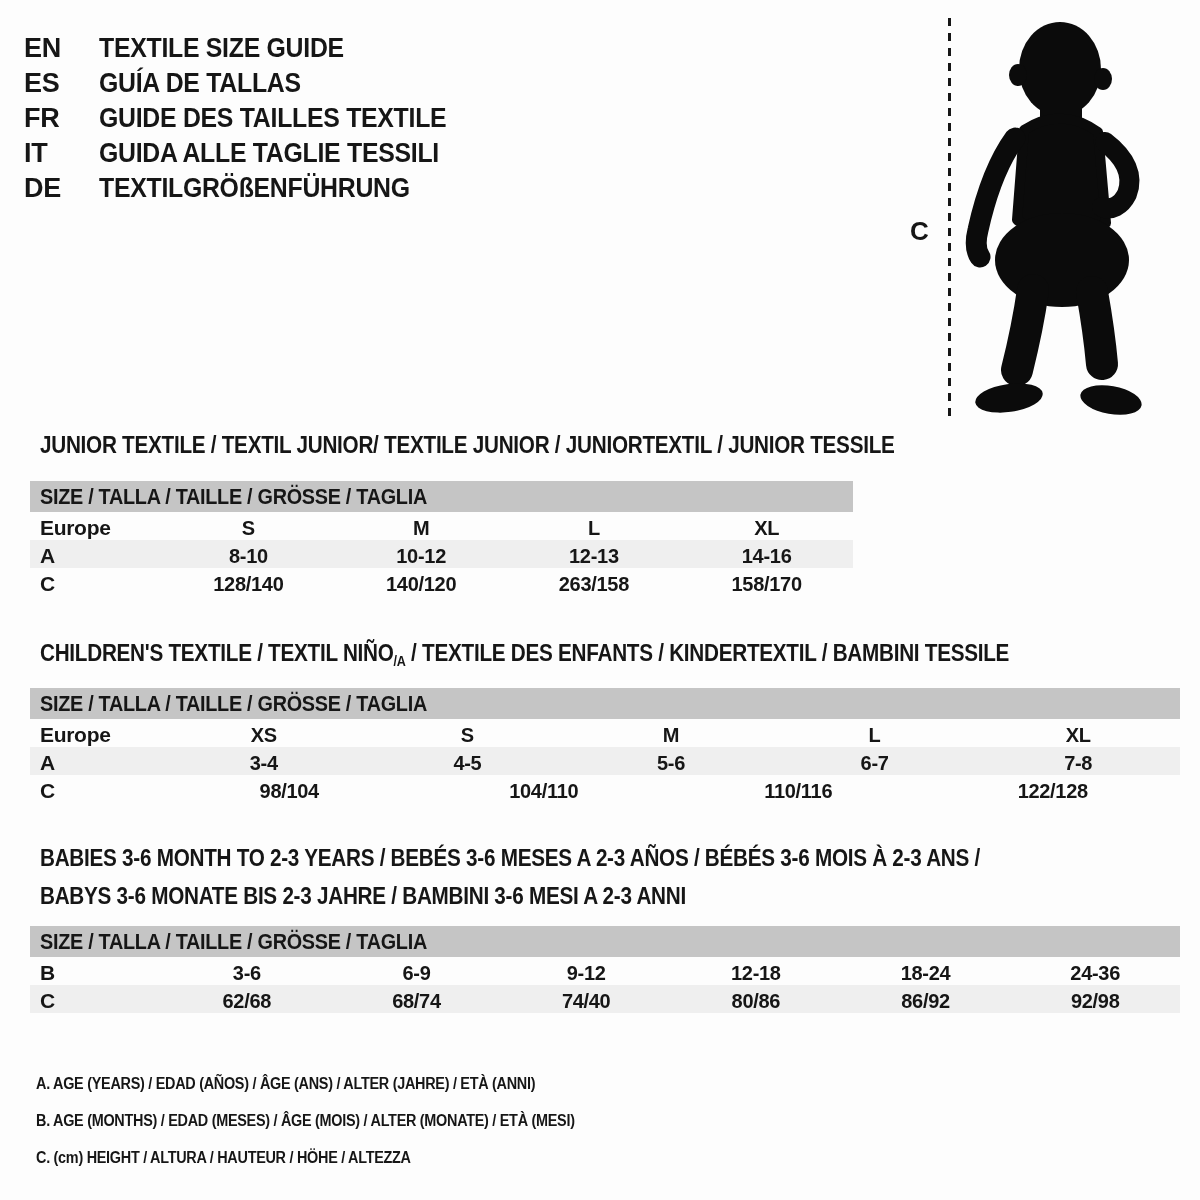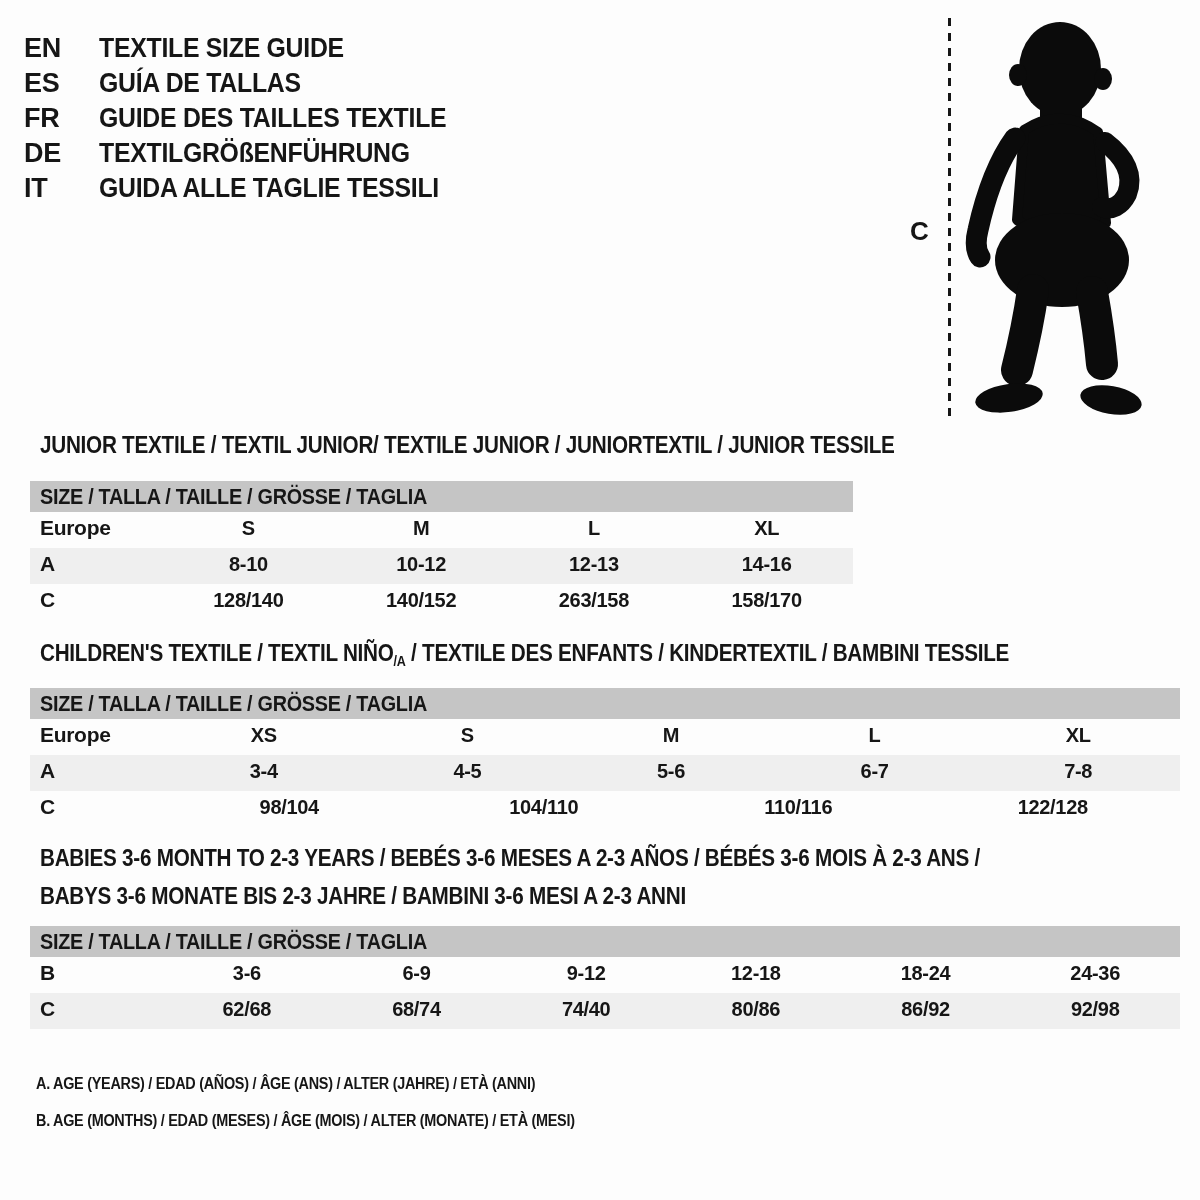--- a/index.html
+++ b/index.html
@@ -33,21 +33,21 @@
   .t3-title1 { top:846px; }
   .t3-title2 { top:884px; }
   .sub { font-size:14px; vertical-align:-5px; }
 
   
   .table { position:absolute; left:30px; }
   .t1 { top:481px; width:823px; }
   .t2 { top:688px; width:1150px; }
   .t3 { top:926px; width:1150px; }
   .size-bar { height:31px; line-height:31px; background:var(--bar,#c5c5c5); padding-left:10px; font-size:22px; }
-  .trow { display:flex; height:36px; line-height:32px; font-size:20px; }
+  .trow { display:flex; height:28px; line-height:32px; font-size:20px; }
   .trow.alt { background:var(--alt,#efefef); }
   .c0 { width:122px; padding-left:10px; font-size:21px; text-align:left; flex:none; }
   .cv { flex:1; text-align:center; }
 
   
   .legend-line { position:absolute; left:36px; font-size:16px; height:24px; line-height:24px; }
   .lg1 { top:1072px; } .lg2 { top:1109px; } .lg3 { top:1146px; }
 </style>
 </head>
 <body>
@@ -58,24 +58,24 @@
     <div class="lang-row">
       <span class="lang-code">EN</span><span class="cond92">TEXTILE SIZE GUIDE</span>
     </div>
     <div class="lang-row">
       <span class="lang-code">ES</span><span class="cond92">GUÍA DE TALLAS</span>
     </div>
     <div class="lang-row">
       <span class="lang-code">FR</span><span class="cond92">GUIDE DES TAILLES TEXTILE</span>
     </div>
     <div class="lang-row">
-      <span class="lang-code">DE</span><span class="cond92">TEXTILGRÖßENFÜHRUNG</span>
+      <span class="lang-code">IT</span><span class="cond92">GUIDA ALLE TAGLIE TESSILI</span>
     </div>
     <div class="lang-row">
-      <span class="lang-code">IT</span><span class="cond92">GUIDA ALLE TAGLIE TESSILI</span>
+      <span class="lang-code">DE</span><span class="cond92">TEXTILGRÖßENFÜHRUNG</span>
     </div>
   </div>
 
   <span class="measure-label">C</span>
   <div class="dash-line"></div>
   <svg class="silhouette" width="190" height="410" viewBox="0 0 190 410" aria-hidden="true">
     <g fill="#0b0b0b" stroke="none">
       <ellipse cx="99" cy="61" rx="41" ry="47"></ellipse>
       <ellipse cx="57" cy="67" rx="9" ry="11"></ellipse>
       <ellipse cx="142" cy="71" rx="9" ry="11"></ellipse>
@@ -108,21 +108,21 @@
     <div class="trow alt">
       <span class="c0">A</span>
       <span class="cv">8-10</span>
       <span class="cv">10-12</span>
       <span class="cv">12-13</span>
       <span class="cv">14-16</span>
     </div>
     <div class="trow">
       <span class="c0">C</span>
       <span class="cv">128/140</span>
-      <span class="cv">140/152</span>
+      <span class="cv">140/120</span>
       <span class="cv">263/158</span>
       <span class="cv">158/170</span>
     </div>
   </div>
 
   <div class="sec-title t2-title">
     <span class="cond"><span>CHILDREN'S TEXTILE / TEXTIL NIÑO</span><span class="sub">/A</span><span> / TEXTILE DES ENFANTS / KINDERTEXTIL / BAMBINI TESSILE</span></span>
   </div>
   <div class="table t2">
     <div class="size-bar">
@@ -182,14 +182,17 @@
       <span class="cv">92/98</span>
     </div>
   </div>
 
   <div class="legend-line lg1">
     <span class="cond">A. AGE (YEARS) / EDAD (AÑOS) / ÂGE (ANS) / ALTER (JAHRE) / ETÀ (ANNI)</span>
   </div>
   <div class="legend-line lg2">
     <span class="cond">B. AGE (MONTHS) / EDAD (MESES) / ÂGE (MOIS) / ALTER (MONATE) / ETÀ (MESI)</span>
   </div>
+  <div class="legend-line lg3">
+    <span class="cond">C. (cm) HEIGHT / ALTURA / HAUTEUR / HÖHE / ALTEZZA</span>
+  </div>
 
 </div>
 
 </body></html>

